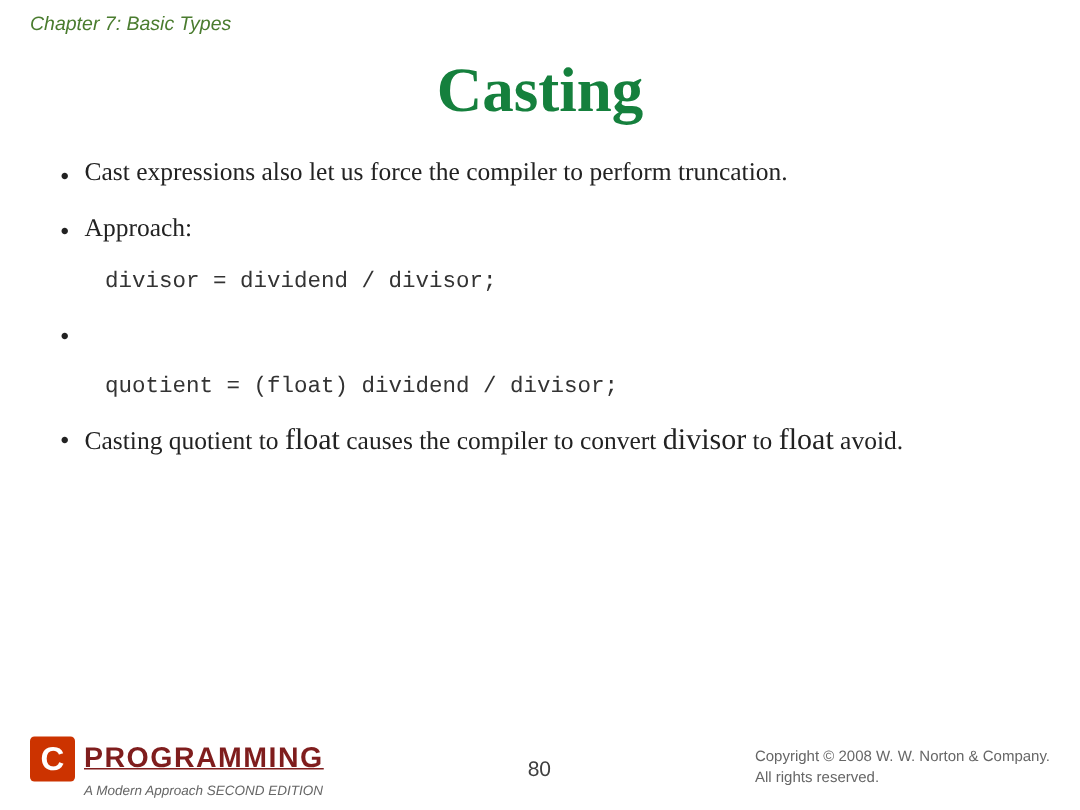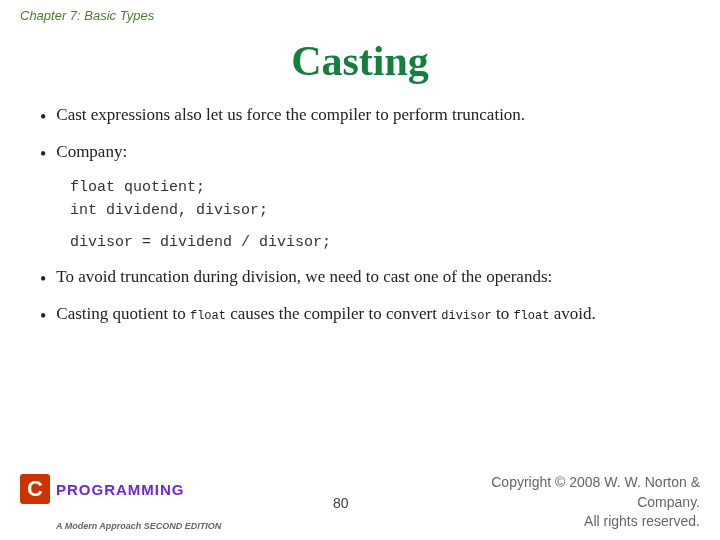--- a/index.html
+++ b/index.html
@@ -64,22 +64,22 @@
 
     .code-block {
       font-family: 'Courier New', Courier, monospace;
       font-size: 15px;
       color: #333;
       margin: 6px 0 10px 30px;
       line-height: 1.5;
     }
 
     .code-inline {
-      font-family: Liberation Mono, monospace;
-      font-size: 12px;
+      font-family: Liberation Serif, serif;
+      font-size: 20px;
     }
 
     .footer {
       position: absolute;
       bottom: 0;
       left: 0;
       right: 0;
       display: flex;
       align-items: center;
       padding: 8px 20px;
@@ -107,48 +107,47 @@
       display: flex;
       align-items: center;
       justify-content: center;
       border-radius: 3px;
       font-family: Arial, sans-serif;
       margin-right: 6px;
     }
 
     .logo-programming {
       font-weight: bold;
-      font-size: 15px;
-      color: #6d28d9;
+      font-size: 19px;
+      color: #7f1d1d;
       font-family: Arial, sans-serif;
       letter-spacing: 1px;
+      text-decoration: underline;
     }
 
     .logo-subtitle {
       font-size: 9px;
       color: #666;
       font-style: italic;
       font-family: Arial, sans-serif;
-      margin-top: 17px;
+      margin-top: 1px;
       margin-left: 36px;
-      font-weight: bold;
     }
 
     .footer-page {
       flex: 1;
       text-align: center;
       font-size: 14px;
       color: #404040;
       font-family: Arial, sans-serif;
     }
 
     .footer-copyright {
-      font-size: 14px;
+      font-size: 10px;
       color: #666;
-      text-align: right;
       font-family: Arial, sans-serif;
       line-height: 1.4;
       max-width: 240px;
     }
   </style>
 </head>
 <body>
 
 <div class="slide">
 
@@ -160,37 +159,35 @@
 
   <div class="content">
 
     <div class="bullet-item">
       <span class="bullet-dot">•</span>
       <span class="bullet-text">Cast expressions also let us force the compiler to perform truncation.</span>
     </div>
 
     <div class="bullet-item">
       <span class="bullet-dot">•</span>
-      <span class="bullet-text">Company:</span>
-    </div>
-
-    <div class="code-block">
-      <div>float quotient;</div>
-      <div>int dividend, divisor;</div>
-    </div>
+      <span class="bullet-text">Approach:</span>
+    </div>
+
 
     <div class="code-block">
       <div>divisor = dividend / divisor;</div>
     </div>
 
     <div class="bullet-item">
       <span class="bullet-dot">•</span>
-      <span class="bullet-text">To avoid truncation during division, we need to cast one of the operands:</span>
-    </div>
-
+    </div>
+
+    <div class="code-block">
+      <div>quotient = (float) dividend / divisor;</div>
+    </div>
 
     <div class="bullet-item">
       <span class="bullet-dot">•</span>
       <span class="bullet-text">
         <span>Casting quotient to </span><span class="code-inline">float</span><span> causes the compiler to convert </span><span class="code-inline">divisor</span><span> to </span><span class="code-inline">float</span><span> avoid.</span>
       </span>
     </div>
 
   </div>
 

